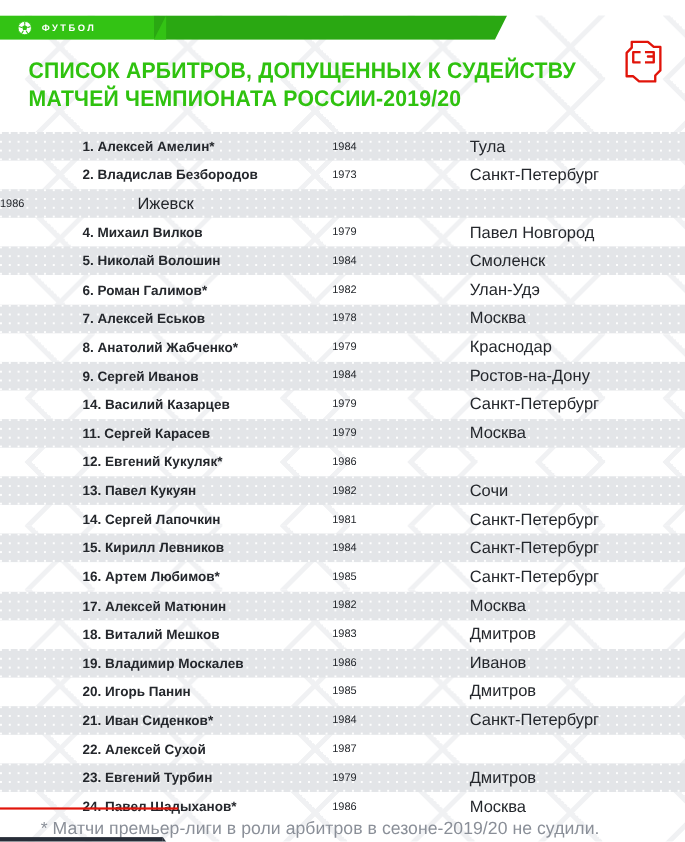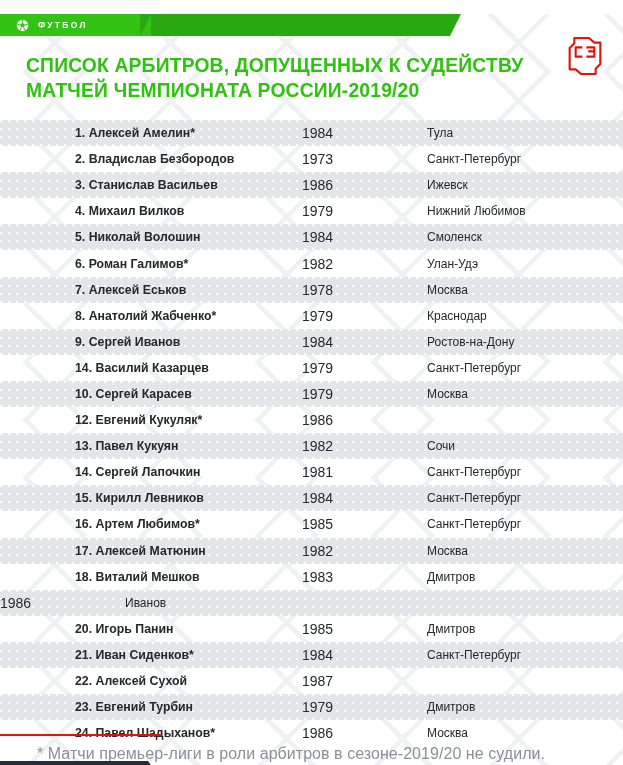--- a/index.html
+++ b/index.html
@@ -145,28 +145,28 @@
     width: 302px;
     padding-left: 75px;
     box-sizing: border-box;
     font-size: 12.3px;
     font-weight: bold;
     color: #24272c;
     white-space: nowrap;
   }
   .cell-year {
     width: 125px;
-    font-size: 14px;
+    font-size: 10px;
     font-weight: normal;
     color: #24272c;
     white-space: nowrap;
   }
   .cell-city {
     flex: 1;
-    font-size: 12px;
+    font-size: 15px;
     font-weight: normal;
     color: #24272c;
     white-space: nowrap;
   }
 
   
   .rule {
     position: absolute;
     left: 0;
     top: 720px;
@@ -241,28 +241,27 @@
       <div class="cell-name">1. Алексей Амелин*</div>
       <div class="cell-year">1984</div>
       <div class="cell-city">Тула</div>
     </div>
     <div class="row">
       <div class="cell-name">2. Владислав Безбородов</div>
       <div class="cell-year">1973</div>
       <div class="cell-city">Санкт-Петербург</div>
     </div>
     <div class="row striped">
-      <div class="cell-name">3. Станислав Васильев</div>
       <div class="cell-year">1986</div>
       <div class="cell-city">Ижевск</div>
     </div>
     <div class="row">
       <div class="cell-name">4. Михаил Вилков</div>
       <div class="cell-year">1979</div>
-      <div class="cell-city">Нижний Любимов</div>
+      <div class="cell-city">Павел Новгород</div>
     </div>
     <div class="row striped">
       <div class="cell-name">5. Николай Волошин</div>
       <div class="cell-year">1984</div>
       <div class="cell-city">Смоленск</div>
     </div>
     <div class="row">
       <div class="cell-name">6. Роман Галимов*</div>
       <div class="cell-year">1982</div>
       <div class="cell-city">Улан-Удэ</div>
@@ -281,21 +280,21 @@
       <div class="cell-name">9. Сергей Иванов</div>
       <div class="cell-year">1984</div>
       <div class="cell-city">Ростов-на-Дону</div>
     </div>
     <div class="row">
       <div class="cell-name">14. Василий Казарцев</div>
       <div class="cell-year">1979</div>
       <div class="cell-city">Санкт-Петербург</div>
     </div>
     <div class="row striped">
-      <div class="cell-name">10. Сергей Карасев</div>
+      <div class="cell-name">11. Сергей Карасев</div>
       <div class="cell-year">1979</div>
       <div class="cell-city">Москва</div>
     </div>
     <div class="row">
       <div class="cell-name">12. Евгений Кукуляк*</div>
       <div class="cell-year">1986</div>
     </div>
     <div class="row striped">
       <div class="cell-name">13. Павел Кукуян</div>
       <div class="cell-year">1982</div>
@@ -320,20 +319,21 @@
       <div class="cell-name">17. Алексей Матюнин</div>
       <div class="cell-year">1982</div>
       <div class="cell-city">Москва</div>
     </div>
     <div class="row">
       <div class="cell-name">18. Виталий Мешков</div>
       <div class="cell-year">1983</div>
       <div class="cell-city">Дмитров</div>
     </div>
     <div class="row striped">
+      <div class="cell-name">19. Владимир Москалев</div>
       <div class="cell-year">1986</div>
       <div class="cell-city">Иванов</div>
     </div>
     <div class="row">
       <div class="cell-name">20. Игорь Панин</div>
       <div class="cell-year">1985</div>
       <div class="cell-city">Дмитров</div>
     </div>
     <div class="row striped">
       <div class="cell-name">21. Иван Сиденков*</div>

